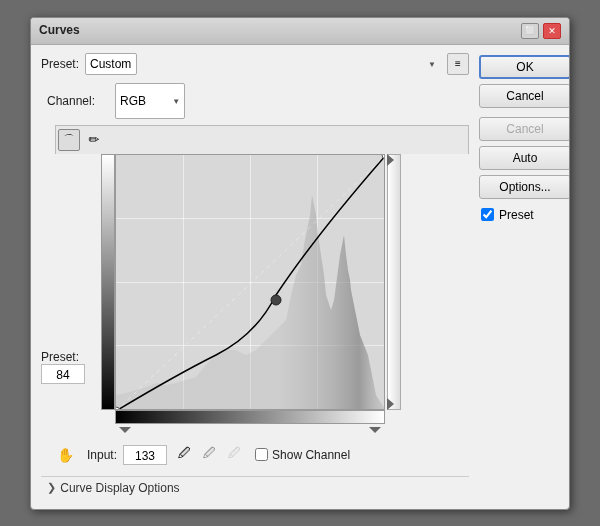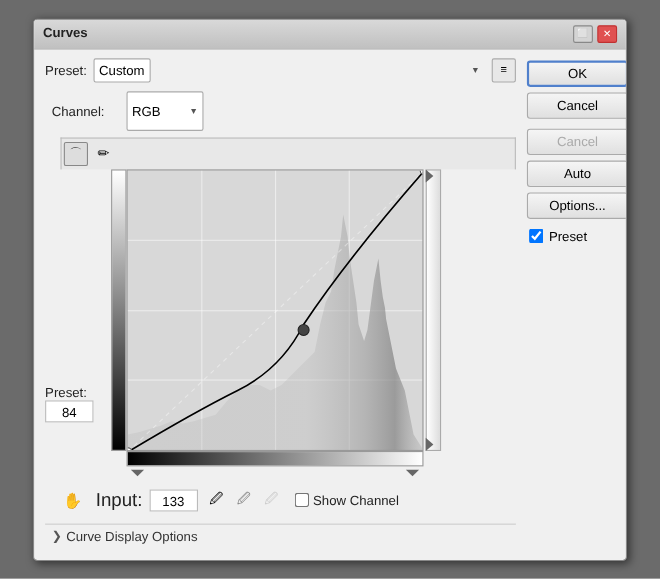--- a/index.html
+++ b/index.html
@@ -341,21 +341,21 @@
             <div style="flex:1;"></div>
             <div style="width:0;height:0;border-top:6px solid #666;border-right:6px solid transparent;border-left:6px solid transparent;"></div>
           </div>
         </div>
 
         <div style="display:flex; align-items:center; gap:6px; margin-top:20px; margin-left:14px;">
 
           <div style="width:22px; height:22px; display:flex; align-items:center; justify-content:center; font-size:14px; cursor:pointer;">
             <span>✋</span>
           </div>
-          <span style="font-size:17px;color:#222; margin-left:4px;">Input:</span>
+          <span style="font-size:12px;color:#222; margin-left:4px;">Input:</span>
           <div style="width:44px; height:20px; border:1px solid #bbb; background:white; text-align:center; font-size:12px; line-height:20px;">133</div>
 
           <div style="display:flex; gap:3px;">
             <button class="tool-btn" title="Black point">
               <span style="font-size:12px;">🖉</span>
             </button>
             <button class="tool-btn" title="Gray point">
               <span style="font-size:12px; color:#888;">🖉</span>
             </button>
             <button class="tool-btn" title="White point">

